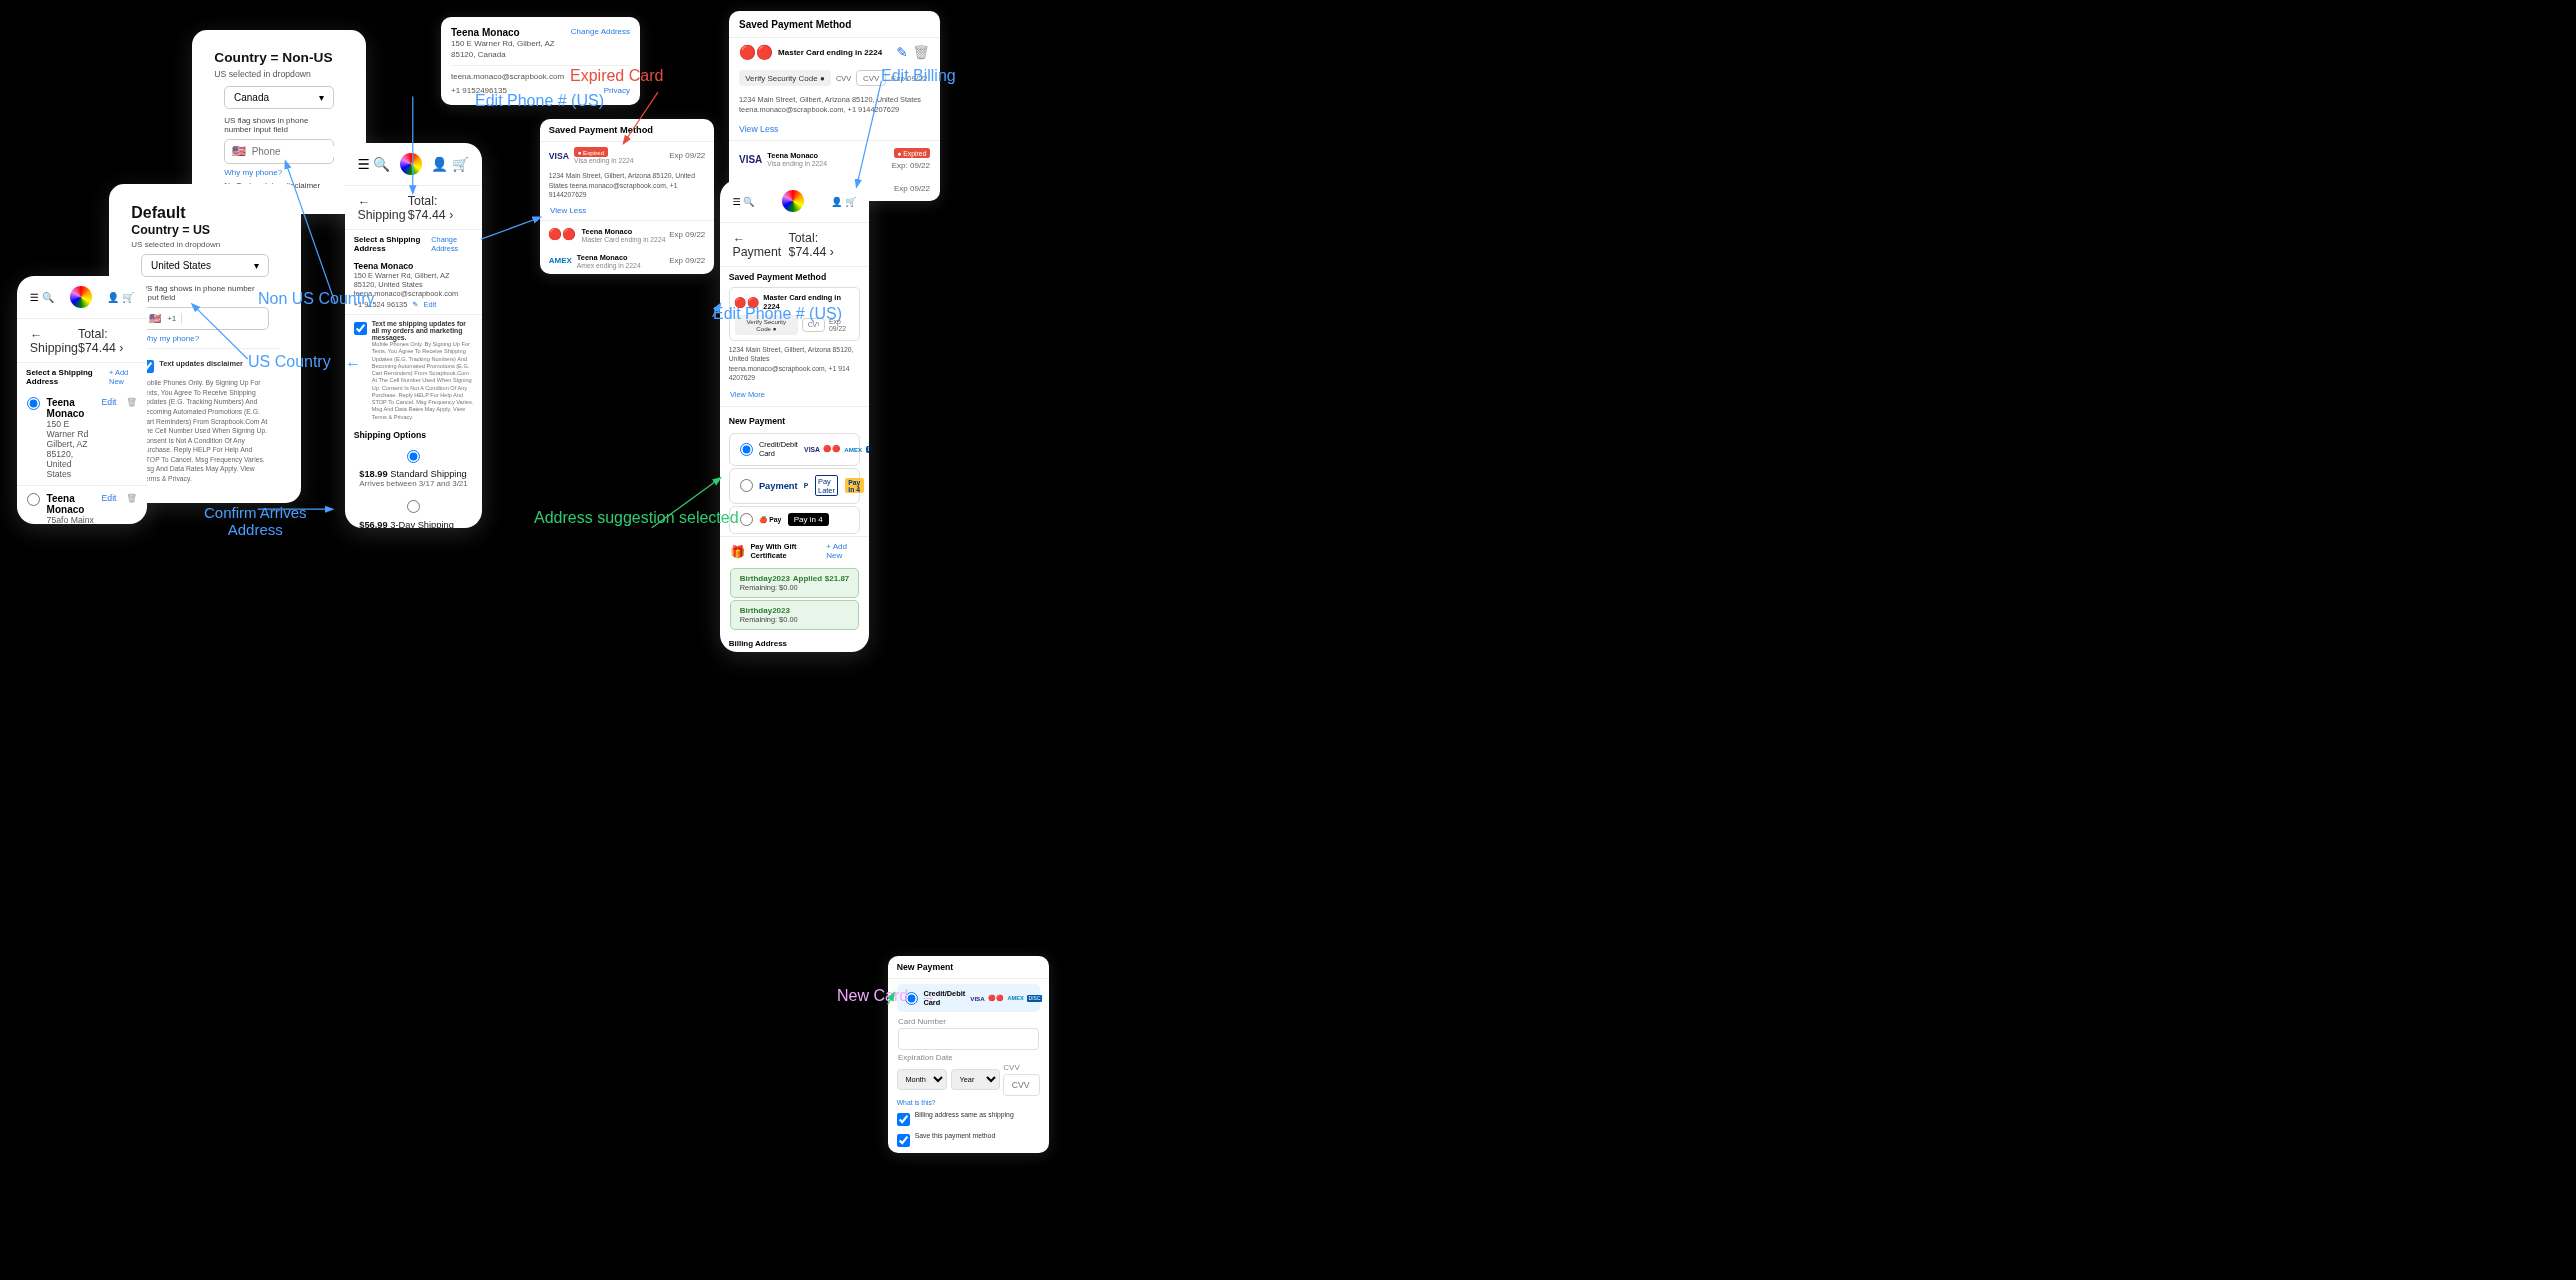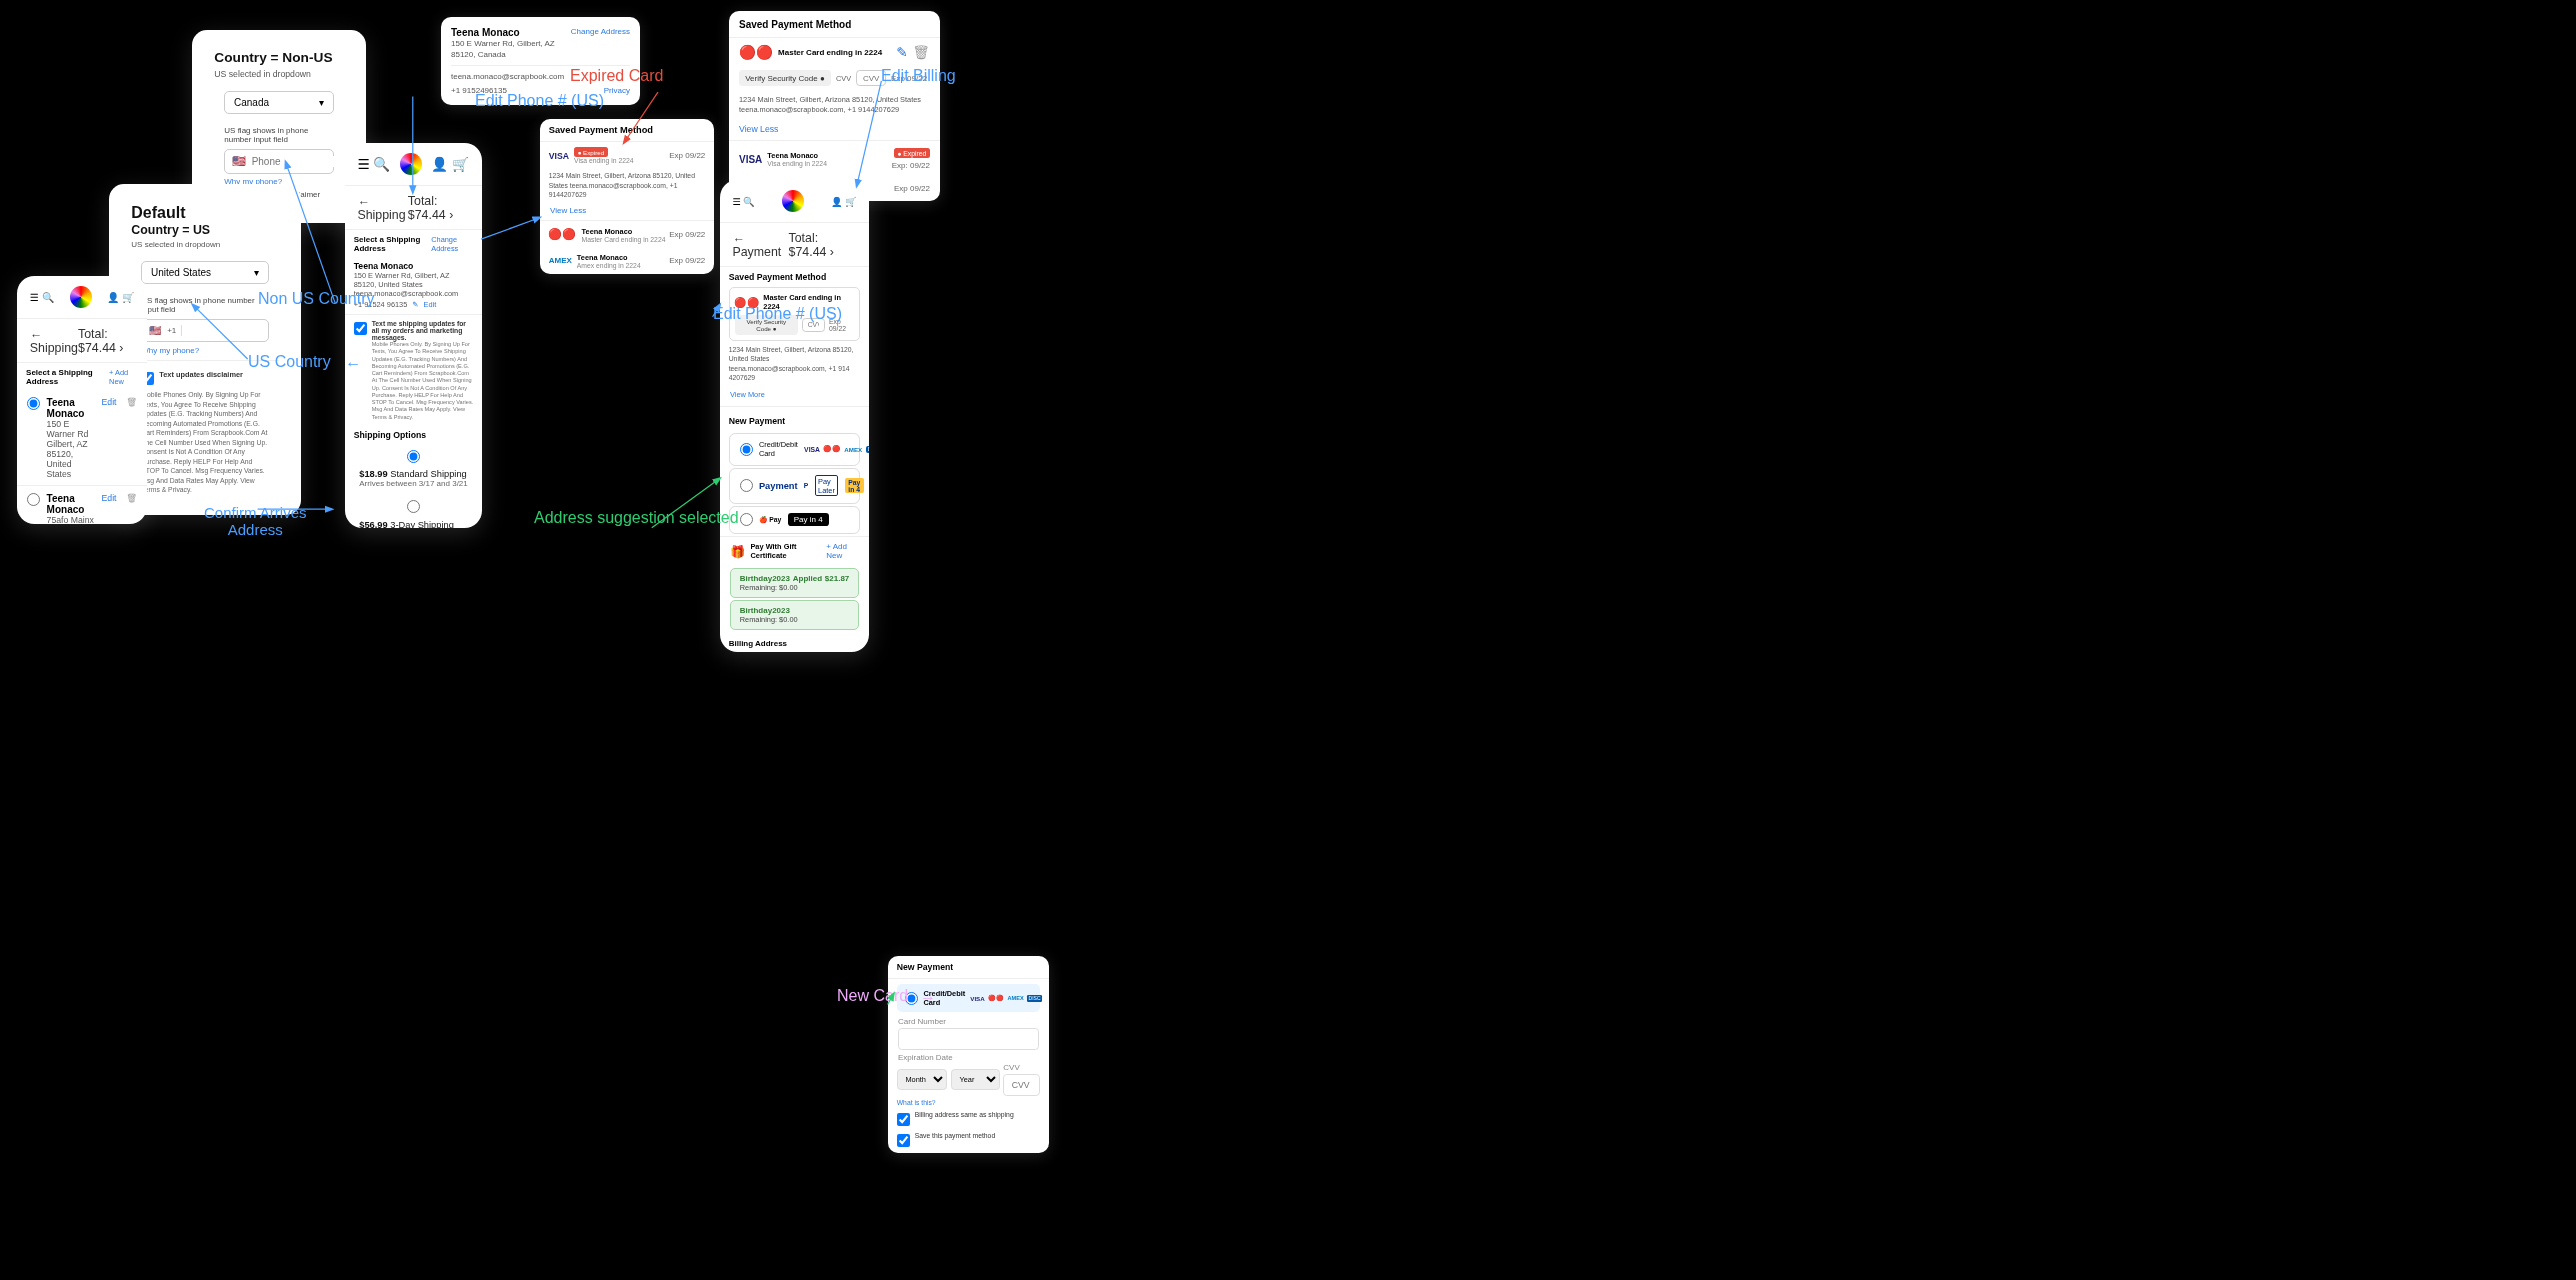--- a/index.html
+++ b/index.html
@@ -118,21 +118,21 @@
     .ship-name { color: #111; }
     .ship-date { color: #666; font-size: 8px; }
 
     
     .dropdown-row {
       display: flex;
       align-items: center;
       border: 0.6px solid #ccc;
       border-radius: 5px;
       padding: 5px 8.7px;
-      margin: 12px 10px;
+      margin: 5px 10px;
       font-size: 10px;
       justify-content: space-between;
     }
 
     
     .checkbox-row {
       display: flex;
       align-items: flex-start;
       gap: 5px;
       padding: 5px 10px;

